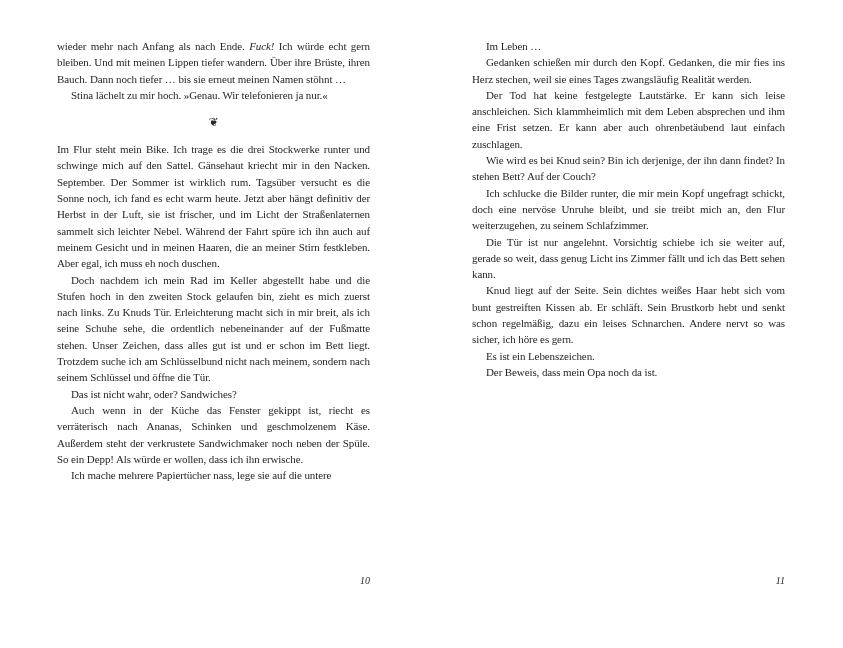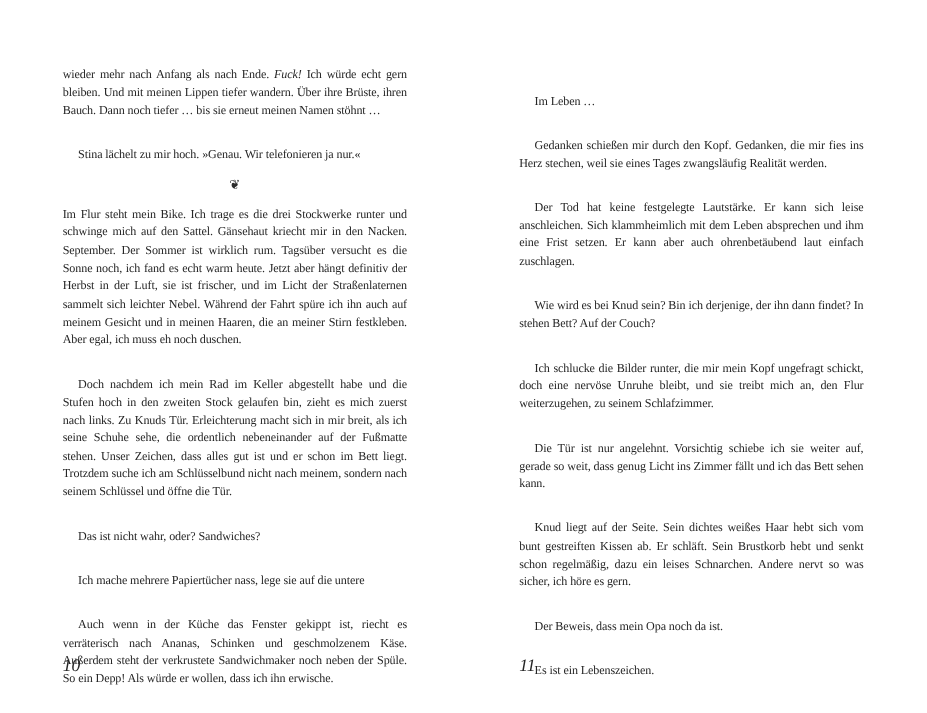--- a/index.html
+++ b/index.html
@@ -6,85 +6,85 @@
   body {
     width: 843px;
     height: 648px;
     background: #ffffff;
     position: relative;
     overflow: hidden;
     font-family: "Liberation Serif", serif;
   }
   .page {
     position: absolute;
-    top: 60px;
+    top: 38px;
     width: 313px;
     height: 575px;
   }
   .page-left  { left: 57px; }
   .page-right { left: 472px; }
   .text-block {
     color: #262626;
     font-size: 11px;
     line-height: 16.3px;
     text-align: justify;
     letter-spacing: -0.1px;
   }
   .para {
     margin: 0;
     hyphens: auto;
     -webkit-hyphens: auto;
   }
-  .para.indent { text-indent: 14px; margin-top: 24px; }
+  .para.indent { text-indent: 14px; }
   .ornament {
     text-align: center;
     font-family: "DejaVu Sans", sans-serif;
     font-size: 12px;
     line-height: 16px;
     color: #2b2b2b;
     margin: 11px 0 11px 0;
   }
   .folio {
     position: absolute;
     top: 537px;
     left: 0;
     width: 100%;
-    text-align: left;
+    text-align: right;
     font-style: italic;
-    font-size: 16px;
+    font-size: 10px;
     color: #262626;
   }
 </style>
 </head>
 <body>
 
 <div class="spread">
 
   <section class="page page-left">
     <div class="text-block" id="left-text">
         <p class="para" lang="de">wieder mehr nach Anfang als nach Ende. <i>Fuck!</i> Ich würde echt gern bleiben. Und mit meinen Lippen tiefer wandern. Über ihre Brüste, ihren Bauch. Dann noch tiefer … bis sie erneut meinen Namen stöhnt …</p>
         <p class="para indent" lang="de">Stina lächelt zu mir hoch. »Genau. Wir telefonieren ja nur.«</p>
         <div class="ornament">❦</div>
         <p class="para" lang="de">Im Flur steht mein Bike. Ich trage es die drei Stockwerke runter und schwinge mich auf den Sattel. Gänsehaut kriecht mir in den Nacken. September. Der Sommer ist wirklich rum. Tagsüber versucht es die Sonne noch, ich fand es echt warm heute. Jetzt aber hängt definitiv der Herbst in der Luft, sie ist frischer, und im Licht der Straßenlaternen sammelt sich leichter Nebel. Während der Fahrt spüre ich ihn auch auf meinem Gesicht und in meinen Haaren, die an meiner Stirn festkleben. Aber egal, ich muss eh noch duschen.</p>
         <p class="para indent" lang="de">Doch nachdem ich mein Rad im Keller abgestellt habe und die Stufen hoch in den zweiten Stock gelaufen bin, zieht es mich zuerst nach links. Zu Knuds Tür. Erleichterung macht sich in mir breit, als ich seine Schuhe sehe, die ordentlich nebeneinander auf der Fußmatte stehen. Unser Zeichen, dass alles gut ist und er schon im Bett liegt. Trotzdem suche ich am Schlüsselbund nicht nach meinem, sondern nach seinem Schlüssel und öffne die Tür.</p>
         <p class="para indent" lang="de">Das ist nicht wahr, oder? Sandwiches?</p>
+        <p class="para indent" lang="de">Auch wenn in der Küche das Fenster gekippt ist, riecht es verräterisch nach Ananas, Schinken und geschmolzenem Käse. Außerdem steht der verkrustete Sandwichmaker noch neben der Spüle. So ein Depp! Als würde er wollen, dass ich ihn erwische.</p>
         <p class="para indent" lang="de">Ich mache mehrere Papiertücher nass, lege sie auf die untere</p>
-        <p class="para indent" lang="de">Auch wenn in der Küche das Fenster gekippt ist, riecht es verräterisch nach Ananas, Schinken und geschmolzenem Käse. Außerdem steht der verkrustete Sandwichmaker noch neben der Spüle. So ein Depp! Als würde er wollen, dass ich ihn erwische.</p>
       </div>
     <div class="folio">10</div>
   </section>
 
   <section class="page page-right">
     <div class="text-block" id="right-text">
         <p class="para indent" lang="de">Im Leben …</p>
         <p class="para indent" lang="de">Gedanken schießen mir durch den Kopf. Gedanken, die mir fies ins Herz stechen, weil sie eines Tages zwangsläufig Realität werden.</p>
         <p class="para indent" lang="de">Der Tod hat keine festgelegte Lautstärke. Er kann sich leise anschleichen. Sich klammheimlich mit dem Leben absprechen und ihm eine Frist setzen. Er kann aber auch ohrenbetäubend laut einfach zuschlagen.</p>
         <p class="para indent" lang="de">Wie wird es bei Knud sein? Bin ich derjenige, der ihn dann findet? In stehen Bett? Auf der Couch?</p>
         <p class="para indent" lang="de">Ich schlucke die Bilder runter, die mir mein Kopf ungefragt schickt, doch eine nervöse Unruhe bleibt, und sie treibt mich an, den Flur weiterzugehen, zu seinem Schlafzimmer.</p>
         <p class="para indent" lang="de">Die Tür ist nur angelehnt. Vorsichtig schiebe ich sie weiter auf, gerade so weit, dass genug Licht ins Zimmer fällt und ich das Bett sehen kann.</p>
         <p class="para indent" lang="de">Knud liegt auf der Seite. Sein dichtes weißes Haar hebt sich vom bunt gestreiften Kissen ab. Er schläft. Sein Brustkorb hebt und senkt schon regelmäßig, dazu ein leises Schnarchen. Andere nervt so was sicher, ich höre es gern.</p>
+        <p class="para indent" lang="de">Es ist ein Lebenszeichen.</p>
         <p class="para indent" lang="de">Der Beweis, dass mein Opa noch da ist.</p>
-        <p class="para indent" lang="de">Es ist ein Lebenszeichen.</p>
       </div>
     <div class="folio">11</div>
   </section>
 
 </div>
 
 </body></html>

